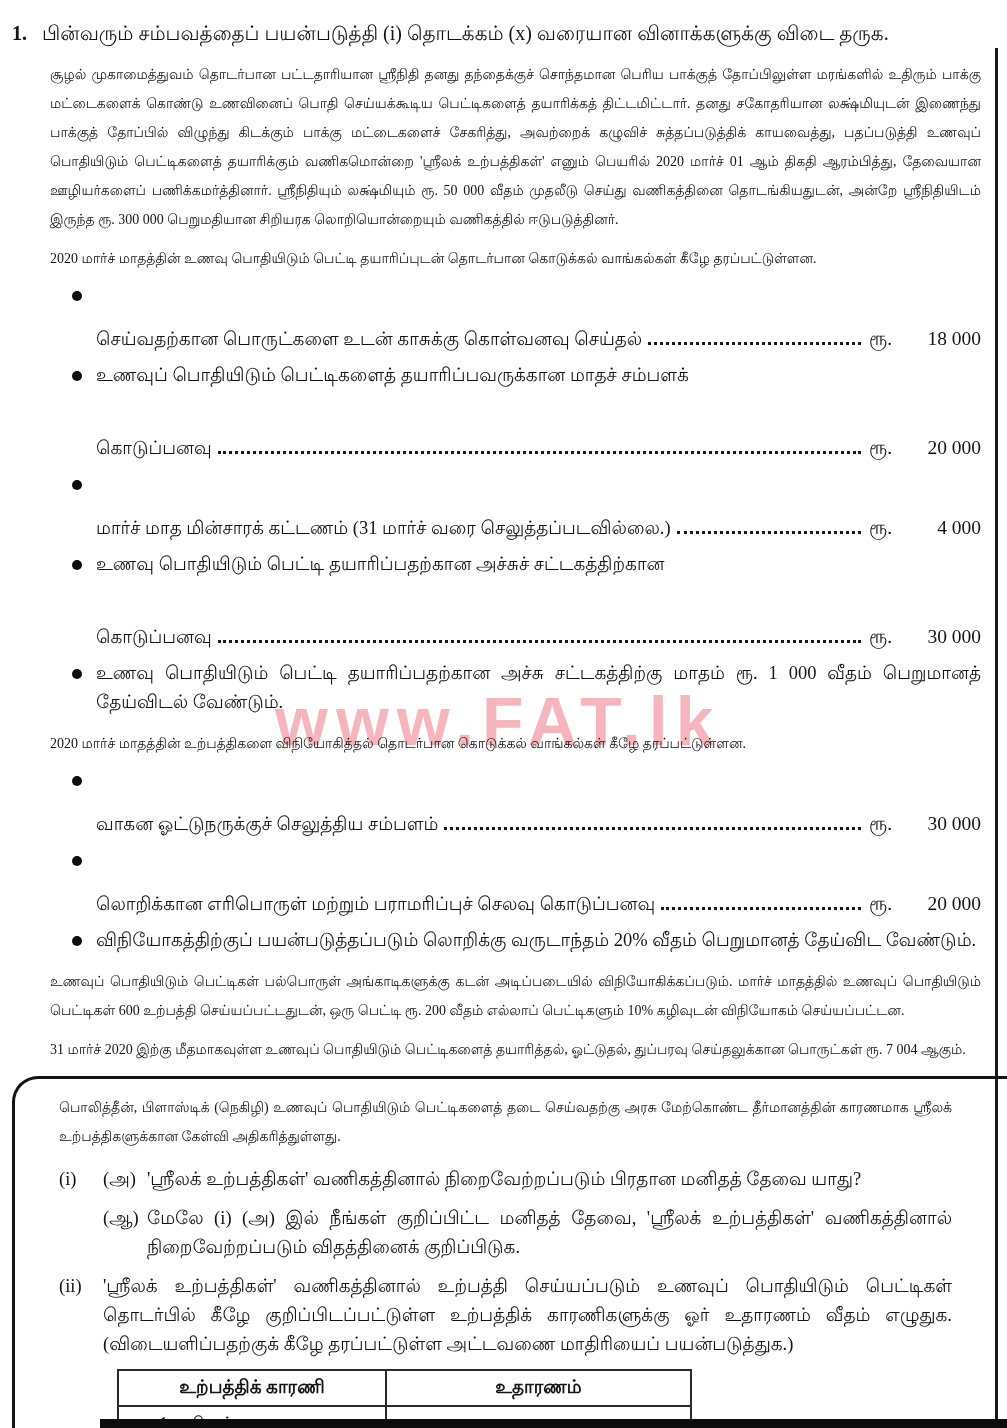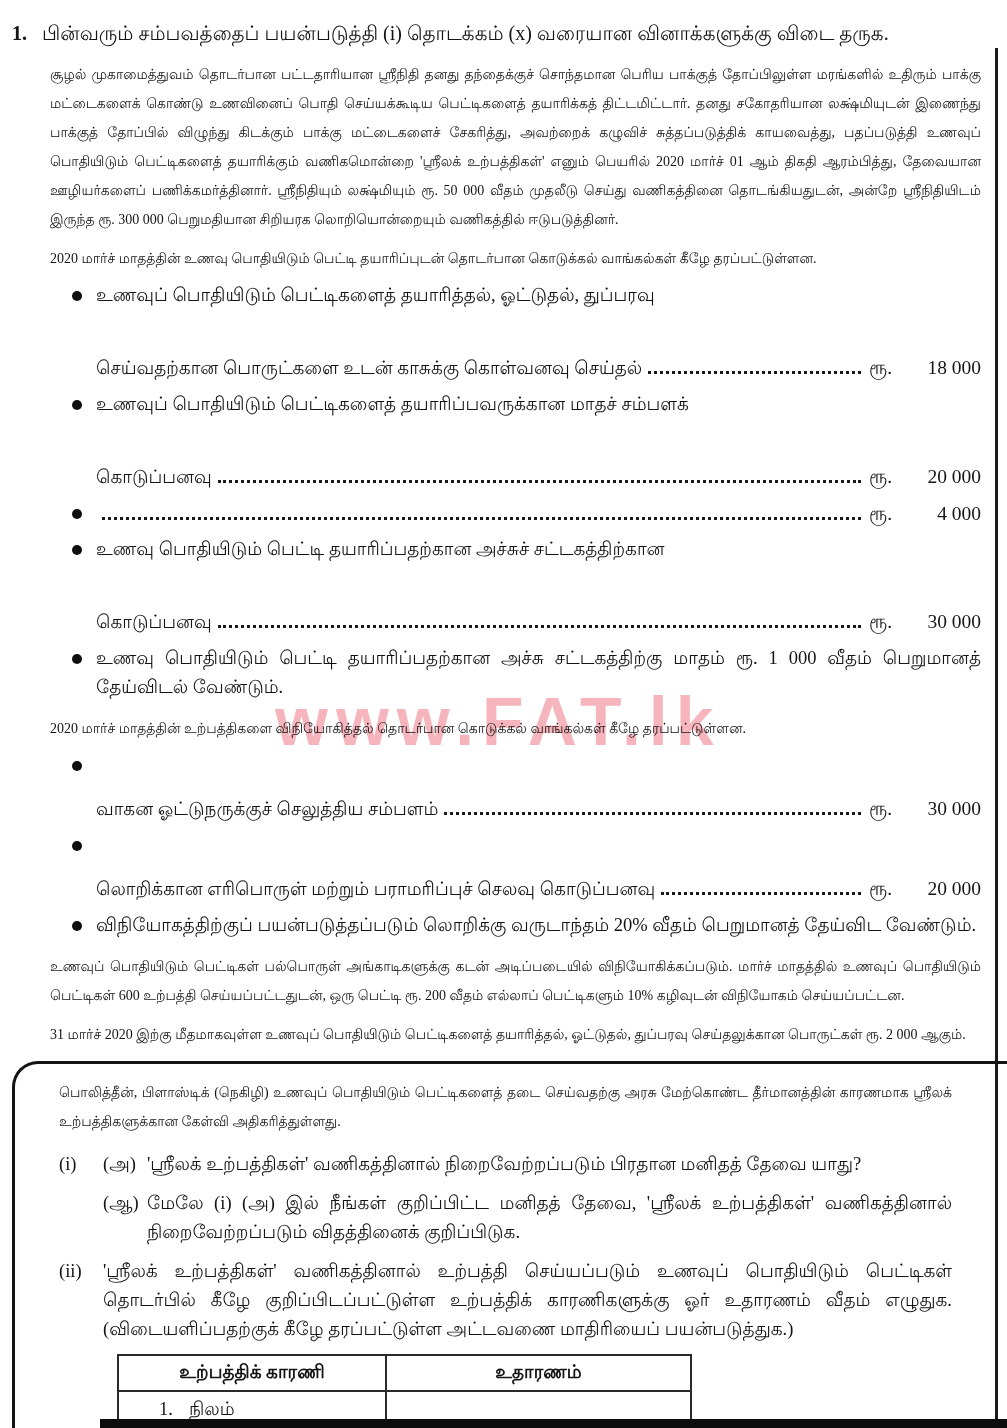--- a/index.html
+++ b/index.html
@@ -90,21 +90,20 @@
 
   <p class="para body-text">சூழல் முகாமைத்துவம் தொடர்பான பட்டதாரியான ஸ்ரீநிதி தனது தந்தைக்குச் சொந்தமான பெரிய பாக்குத் தோப்பிலுள்ள மரங்களில் உதிரும் பாக்கு மட்டைகளைக் கொண்டு உணவினைப் பொதி செய்யக்கூடிய பெட்டிகளைத் தயாரிக்கத் திட்டமிட்டார். தனது சகோதரியான லக்ஷ்மியுடன் இணைந்து பாக்குத் தோப்பில் விழுந்து கிடக்கும் பாக்கு மட்டைகளைச் சேகரித்து, அவற்றைக் கழுவிச் சுத்தப்படுத்திக் காயவைத்து, பதப்படுத்தி உணவுப் பொதியிடும் பெட்டிகளைத் தயாரிக்கும் வணிகமொன்றை 'ஸ்ரீலக் உற்பத்திகள்' எனும் பெயரில் 2020 மார்ச் 01 ஆம் திகதி ஆரம்பித்து, தேவையான ஊழியர்களைப் பணிக்கமர்த்தினார். ஸ்ரீநிதியும் லக்ஷ்மியும் ரூ. 50 000 வீதம் முதலீடு செய்து வணிகத்தினை தொடங்கியதுடன், அன்றே ஸ்ரீநிதியிடம் இருந்த ரூ. 300 000 பெறுமதியான சிறியரக லொறியொன்றையும் வணிகத்தில் ஈடுபடுத்தினர்.</p>
 
   <p class="para tight body-text">2020 மார்ச் மாதத்தின் உணவு பொதியிடும் பெட்டி தயாரிப்புடன் தொடர்பான கொடுக்கல் வாங்கல்கள் கீழே தரப்பட்டுள்ளன.</p>
 
   <div class="blist">
 
     <div class="item">
       <span class="bdot"></span>
       <div class="ibody">
-        <div>உணவுப் பொதியிடும் பெட்டிகளைத் தயாரித்தல், ஓட்டுதல், துப்பரவு</div>
         <div class="flexline">
           <span class="txt">செய்வதற்கான பொருட்களை உடன் காசுக்கு கொள்வனவு செய்தல்</span>
           <span class="leader"></span>
           <span class="amt">
               <span class="cur">ரூ.</span>
               <span class="val">18 000</span>
             </span>
         </div>
       </div>
     </div>
@@ -121,20 +120,21 @@
               <span class="val">20 000</span>
             </span>
         </div>
       </div>
     </div>
 
     <div class="item">
       <span class="bdot"></span>
       <div class="ibody">
         <div class="flexline">
+          <span class="txt">மார்ச் மாத மின்சாரக் கட்டணம் (31 மார்ச் வரை செலுத்தப்படவில்லை.)</span>
           <span class="leader"></span>
           <span class="amt">
               <span class="cur">ரூ.</span>
               <span class="val">4 000</span>
             </span>
         </div>
       </div>
     </div>
 
     <div class="item">
@@ -197,21 +197,21 @@
       <span class="bdot"></span>
       <div class="ibody">
         <div class="plain">விநியோகத்திற்குப் பயன்படுத்தப்படும் லொறிக்கு வருடாந்தம் 20% வீதம் பெறுமானத் தேய்விட வேண்டும்.</div>
       </div>
     </div>
 
   </div>
 
   <p class="para body-text" style="margin-bottom:10px;">உணவுப் பொதியிடும் பெட்டிகள் பல்பொருள் அங்காடிகளுக்கு கடன் அடிப்படையில் விநியோகிக்கப்படும். மார்ச் மாதத்தில் உணவுப் பொதியிடும் பெட்டிகள் 600 உற்பத்தி செய்யப்பட்டதுடன், ஒரு பெட்டி ரூ. 200 வீதம் எல்லாப் பெட்டிகளும் 10% கழிவுடன் விநியோகம் செய்யப்பட்டன.</p>
 
-  <p class="para body-text" style="margin-bottom:12px;">31 மார்ச் 2020 இற்கு மீதமாகவுள்ள உணவுப் பொதியிடும் பெட்டிகளைத் தயாரித்தல், ஓட்டுதல், துப்பரவு செய்தலுக்கான பொருட்கள் ரூ. 2 000 ஆகும்.</p>
+  <p class="para body-text" style="margin-bottom:12px;">31 மார்ச் 2020 இற்கு மீதமாகவுள்ள உணவுப் பொதியிடும் பெட்டிகளைத் தயாரித்தல், ஓட்டுதல், துப்பரவு செய்தலுக்கான பொருட்கள் ரூ. 7 004 ஆகும்.</p>
 
   <div class="boxed">
 
     <p class="body-text" style="margin:0 0 14px 0;">பொலித்தீன், பிளாஸ்டிக் (நெகிழி) உணவுப் பொதியிடும் பெட்டிகளைத் தடை செய்வதற்கு அரசு மேற்கொண்ட தீர்மானத்தின் காரணமாக ஸ்ரீலக் உற்பத்திகளுக்கான கேள்வி அதிகரித்துள்ளது.</p>
 
     <div class="subq">
       <span class="lbl">(i)</span>
       <span class="lbl2">(அ)</span>
       <span class="stext">'ஸ்ரீலக் உற்பத்திகள்' வணிகத்தினால் நிறைவேற்றப்படும் பிரதான மனிதத் தேவை யாது?</span>
     </div>

